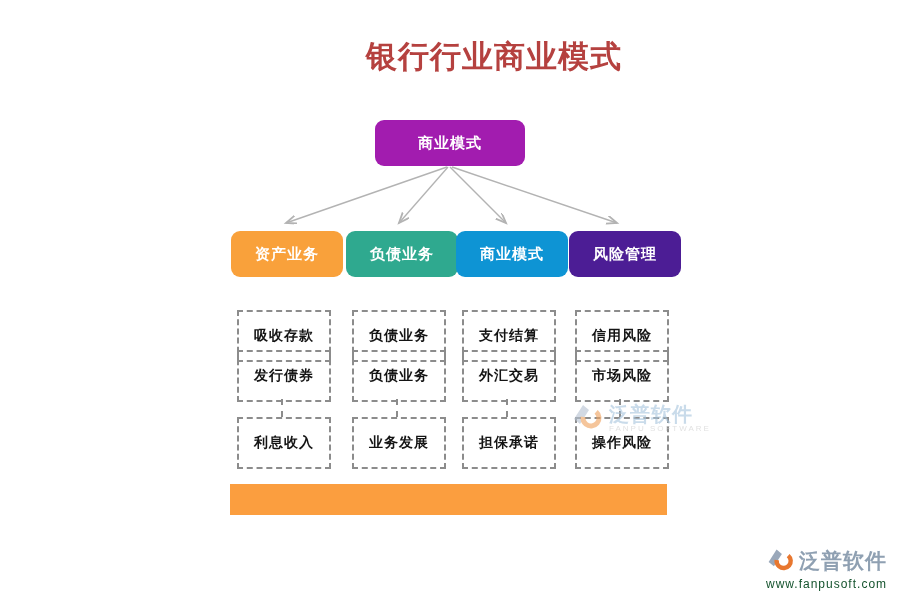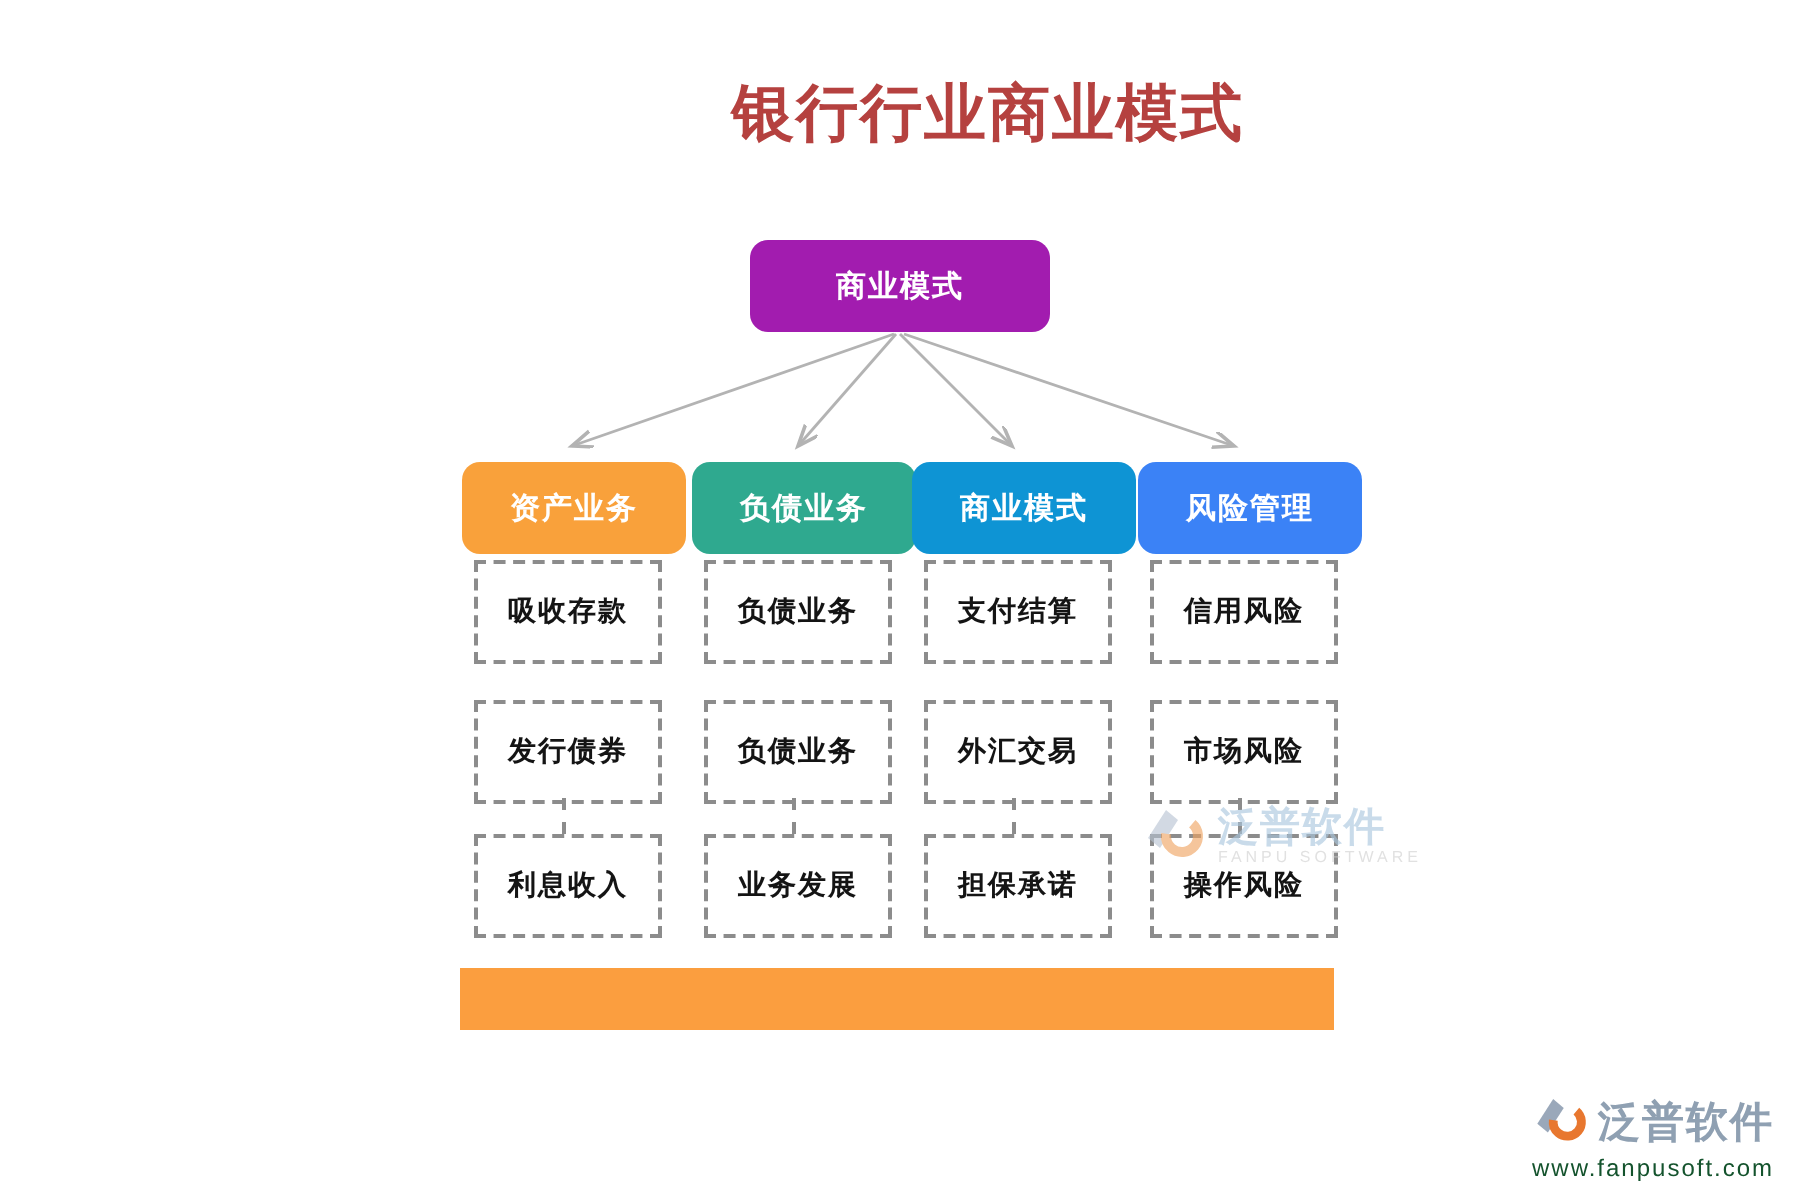--- a/index.html
+++ b/index.html
@@ -20,21 +20,21 @@
   }
   .root-node{left:375px;top:120px;width:150px;height:46px;}
   .branch-node{top:231px;width:112px;height:46px;}
   .bcol0{left:231px;} .bcol1{left:346px;} .bcol2{left:456px;} .bcol3{left:569px;}
   .leaf{
     position:absolute;width:90px;height:48px;border:2px dashed #8c8c8c;
     display:flex;align-items:center;justify-content:center;
     font-weight:bold;font-size:14px;color:#141414;background:transparent;
     letter-spacing:1px;
   }
-  .row0{top:280px;} .row1{top:350px;} .row2{top:417px;}
+  .row0{top:310px;} .row1{top:350px;} .row2{top:417px;}
   .lcol0{left:237px;} .lcol1{left:352px;} .lcol2{left:462px;} .lcol3{left:575px;}
   .vconn{
     position:absolute;top:399px;height:18px;width:0;
     border-left:2px dashed #8c8c8c;
   }
   .vc0{left:281px;} .vc1{left:396px;} .vc2{left:506px;} .vc3{left:619px;}
   .footer-bar{position:absolute;left:230px;top:484px;width:437px;height:31px;}
   .wm-center{
     position:absolute;left:571px;top:401px;display:flex;align-items:center;
     opacity:0.62;pointer-events:none;
@@ -66,21 +66,21 @@
       <line x1="450" y1="167" x2="506" y2="223" marker-end="url(#arw)"></line>
       <line x1="452" y1="167" x2="617" y2="223" marker-end="url(#arw)"></line>
     </g>
   </svg>
 
   <div class="node root-node" style="background: #a21caf;">商业模式</div>
 
   <div class="node branch-node bcol0" style="background: rgb(249, 161, 59);">资产业务</div>
   <div class="node branch-node bcol1" style="background: rgb(47, 169, 143);">负债业务</div>
   <div class="node branch-node bcol2" style="background: rgb(14, 148, 212);">商业模式</div>
-  <div class="node branch-node bcol3" style="background: #3b82f6;">风险管理</div>
+  <div class="node branch-node bcol3" style="background: #4c1d95;">风险管理</div>
 
   <div class="leaf row0 lcol0">吸收存款</div>
   <div class="leaf row1 lcol0">发行债券</div>
   <div class="leaf row2 lcol0">利息收入</div>
   <div class="vconn vc0"></div>
 
   <div class="leaf row0 lcol1">负债业务</div>
   <div class="leaf row1 lcol1">负债业务</div>
   <div class="leaf row2 lcol1">业务发展</div>
   <div class="vconn vc1"></div>

